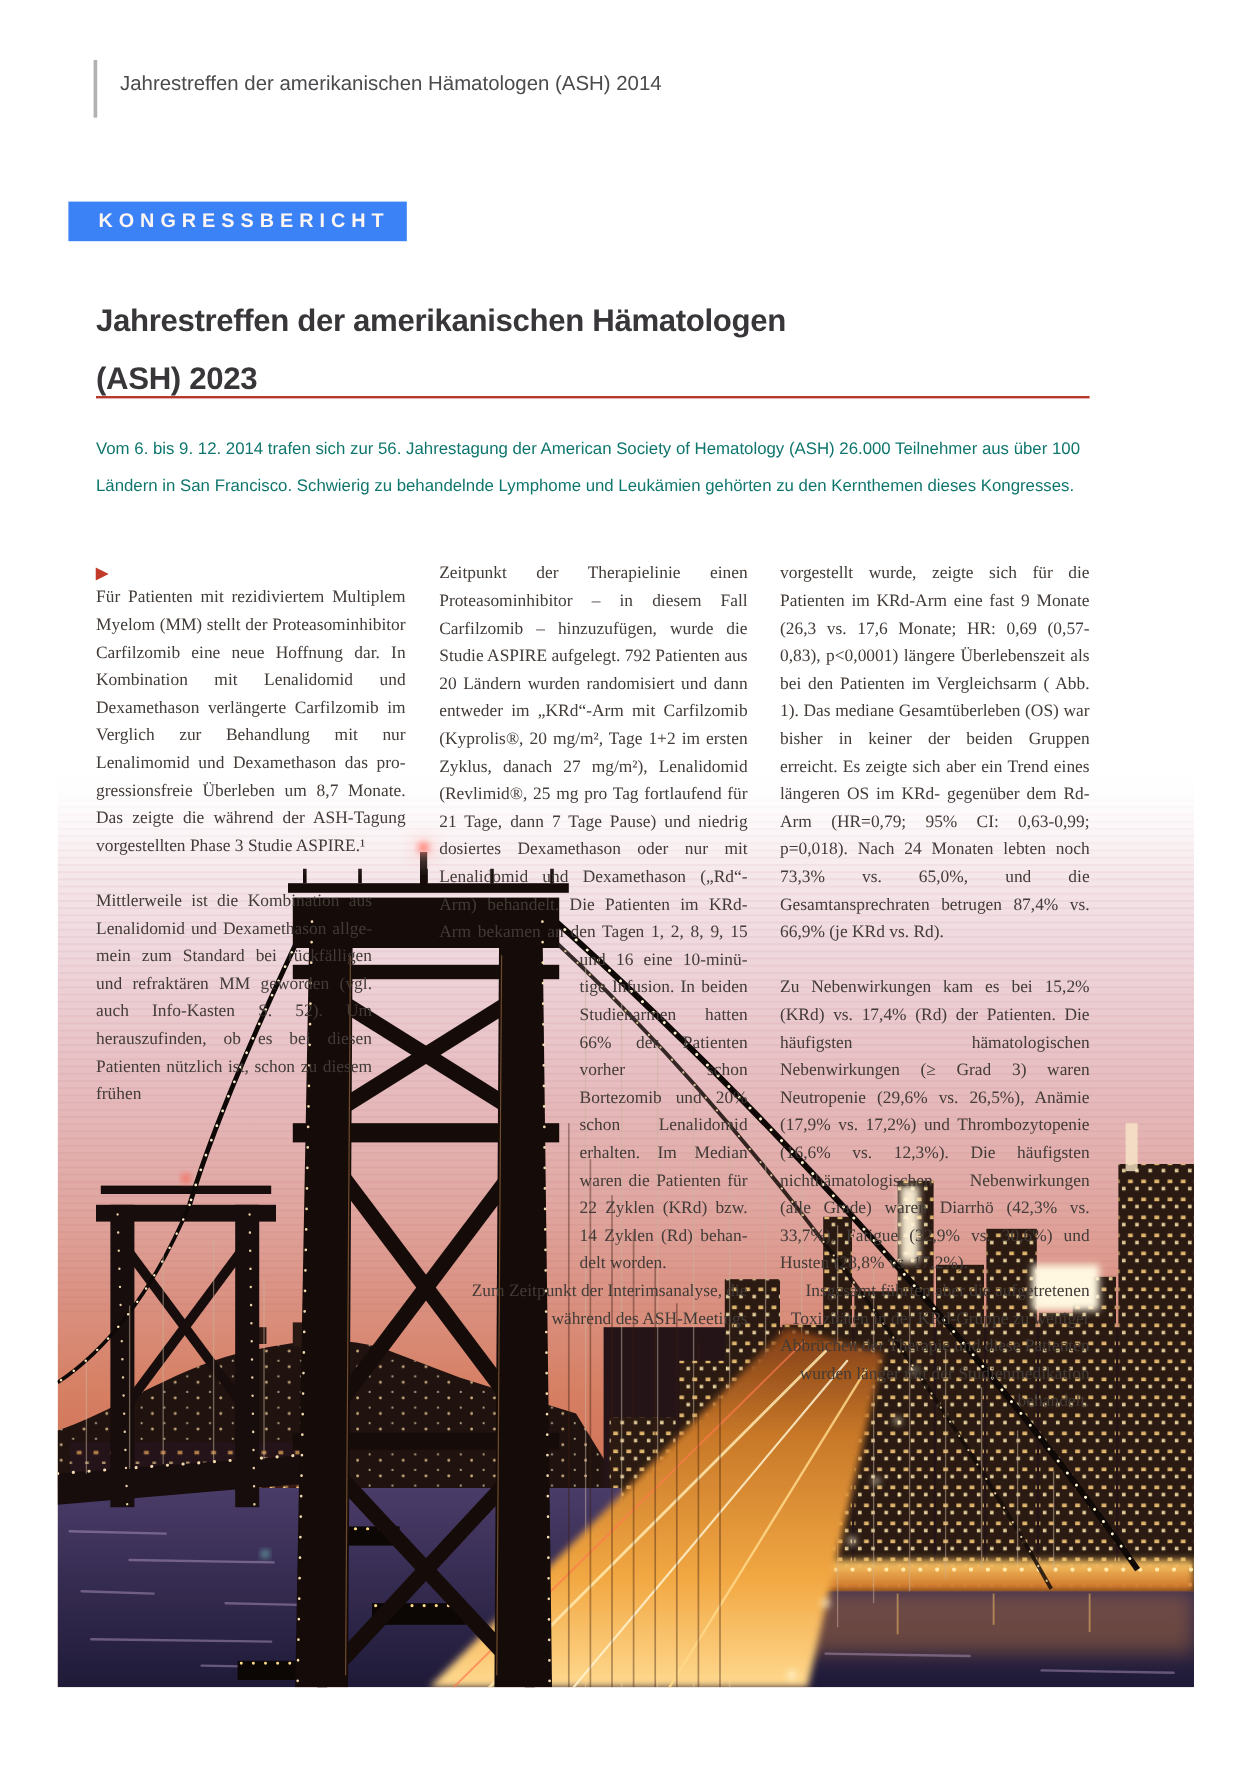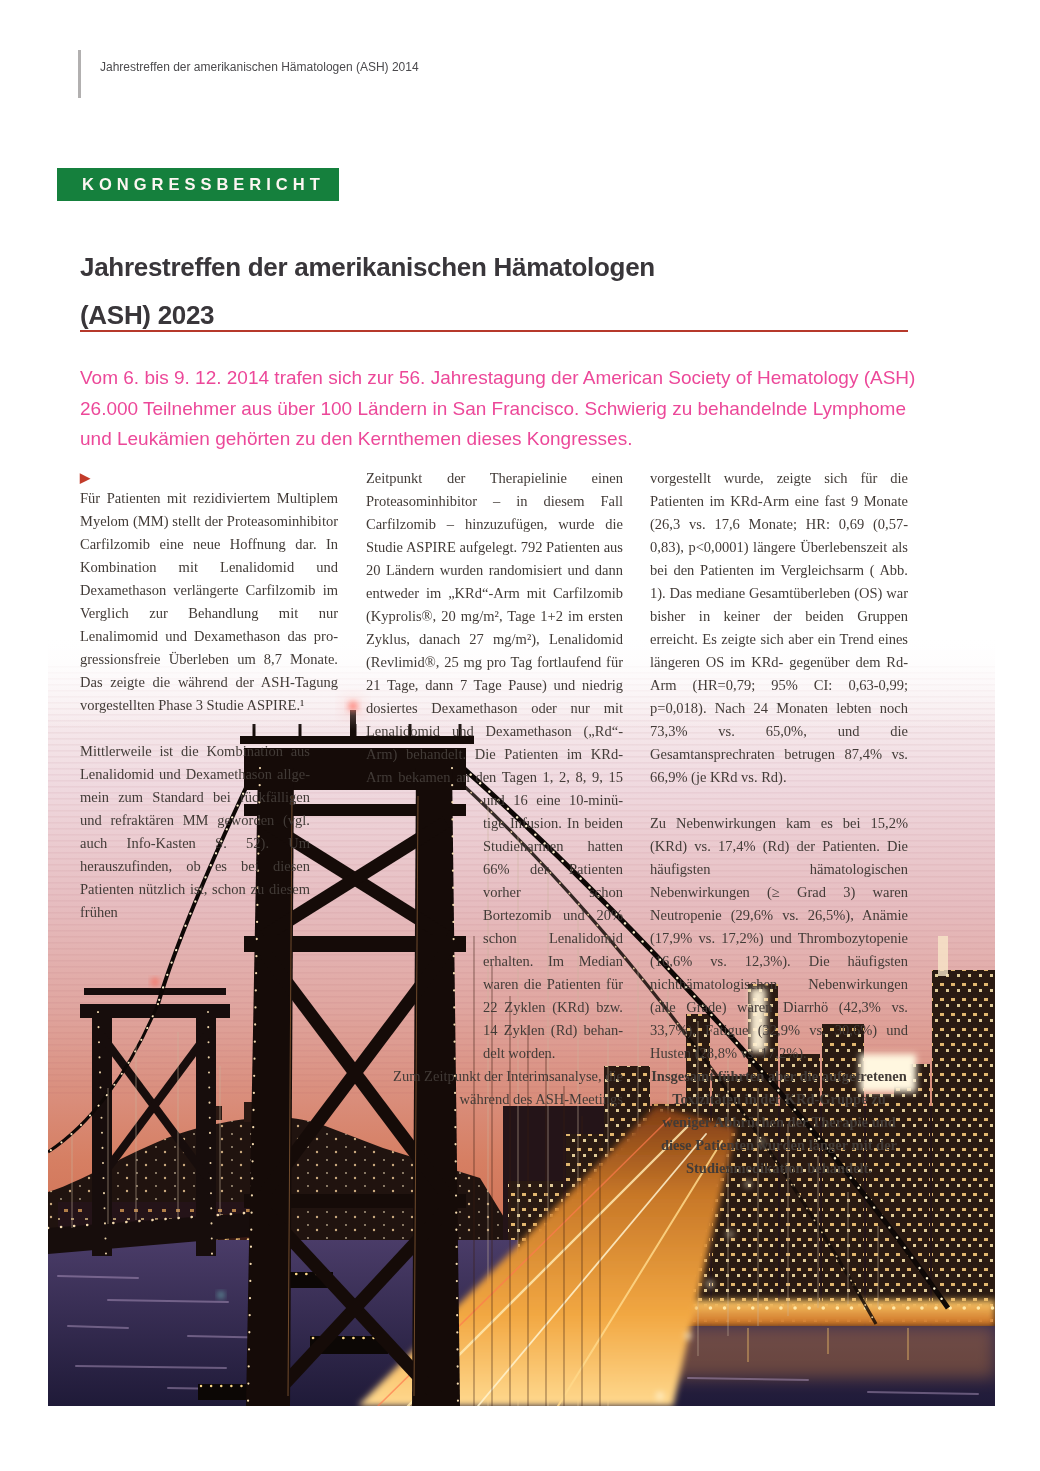--- a/index.html
+++ b/index.html
@@ -3,47 +3,47 @@
 <meta charset="utf-8">
 <style>
   html,body{margin:0;padding:0;background:#888;}
   .page{position:relative;width:1040px;height:1471px;background:#ffffff;margin:0 auto;
         font-family:"Liberation Sans",sans-serif;overflow:hidden;}
   
   .photo{position:absolute;left:48px;top:636px;width:947px;height:770px;z-index:0;}
   .photo svg{display:block;width:100%;height:100%;}
   
   .content{position:absolute;inset:0;z-index:1;}
-  .running-header{position:absolute;left:100px;top:60px;font-size:12px;color:#4b4a4d;}
+  .running-header{position:absolute;left:100px;top:60px;font-size:17px;color:#4b4a4d;}
   .running-bar{position:absolute;left:78px;top:50px;width:3px;height:48px;background:#b2b0b0;}
-  .kicker{position:absolute;left:57px;top:168px;background:#15803d;color:#fdf6f2;
+  .kicker{position:absolute;left:57px;top:168px;background:#3b82f6;color:#fdf6f2;
           font-size:16.5px;font-weight:bold;letter-spacing:5px;padding:7px 14px 7px 25px;}
   .title{position:absolute;left:80px;top:226px;width:860px;font-size:26px;line-height:48px;
          font-weight:bold;color:#39363a;letter-spacing:-0.3px;}
   .rule{position:absolute;left:80px;top:330px;width:828px;height:2px;background:#b6392b;}
-  .lead{position:absolute;left:80px;top:344px;width:836px;font-size:19px;line-height:30.5px;
-        color:#ec4899;}
+  .lead{position:absolute;left:80px;top:344px;width:836px;font-size:14px;line-height:30.5px;
+        color:#0f766e;}
   .columns{position:absolute;left:80px;top:467px;width:828px;display:flex;gap:27px;}
   .col{width:258px;flex:0 0 258px;font-family:"Liberation Serif",serif;font-size:14.5px;
        line-height:23px;color:#423b37;text-align:justify;hyphens:manual;}
   .col p{margin:0;}
   .section-heading{font-family:"Liberation Sans",sans-serif;font-size:15px;line-height:21px;
         font-weight:bold;color:#2e2620;position:relative;padding-left:22px;text-align:left;
         margin:0 0 20px 0;}
   .section-heading .bullet{position:absolute;left:0;top:0;color:#c23b2a;font-size:13px;}
   .pgap{margin-top:23px !important;}
   
   .sp{pointer-events:none;}
   .col1-p2{margin-right:27px;}
   .sp-r0{float:right;clear:right;width:1px;height:184px;}
   .sp-r1{float:right;clear:right;width:103px;height:220px;}
   .sp-l0{float:left;clear:left;width:1px;height:322px;}
   .sp-l1{float:left;clear:left;width:118px;height:260px;}
   .col2-p2{margin-top:23px;margin-left:116px;text-align:right;}
-  .col3-pend{text-align:center;font-weight:bold;}
+  .col3-pend{text-align:right;}
 </style>
 </head>
 <body>
 
 <div class="page">
 
   <div class="photo">
     <svg viewBox="0 0 947 770" preserveAspectRatio="none">
       <defs>
         <linearGradient id="skyGrad" x1="0" y1="0" x2="0" y2="1">

